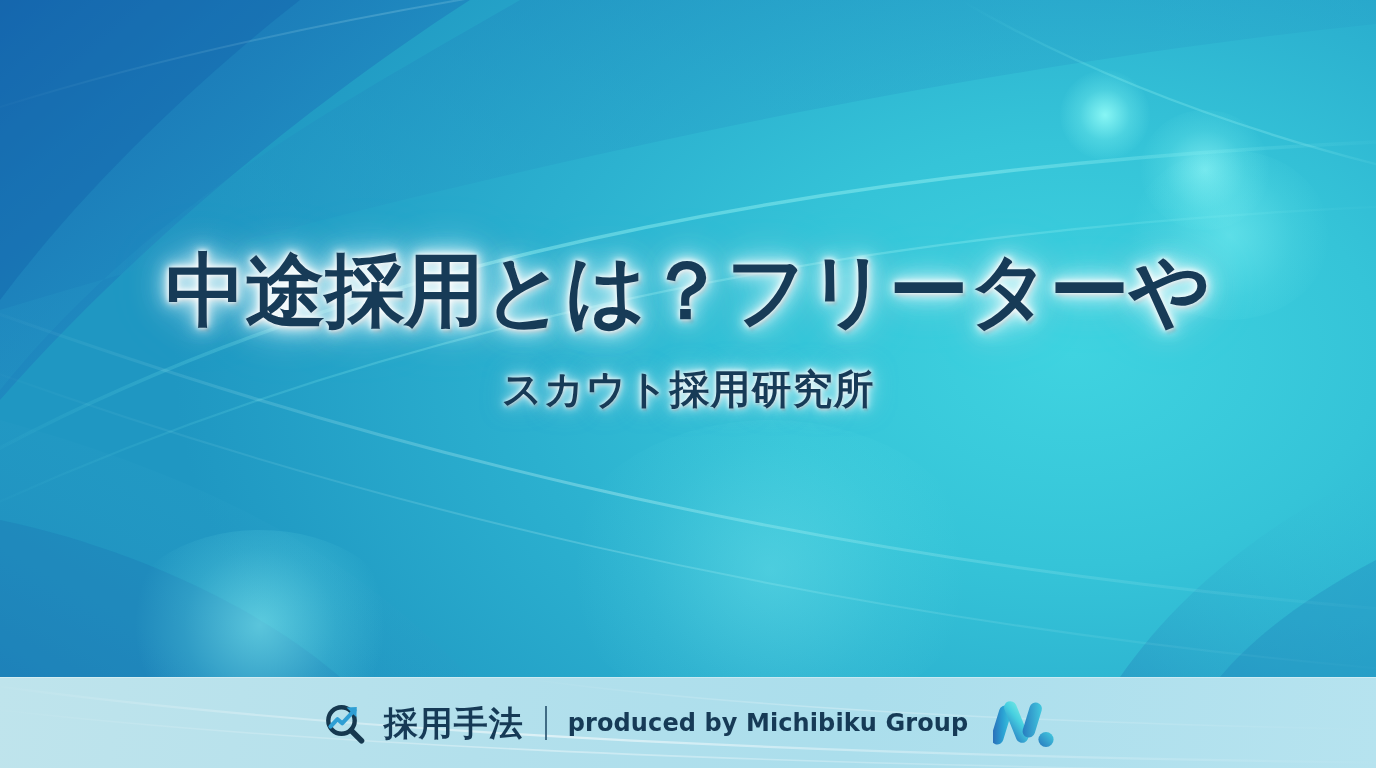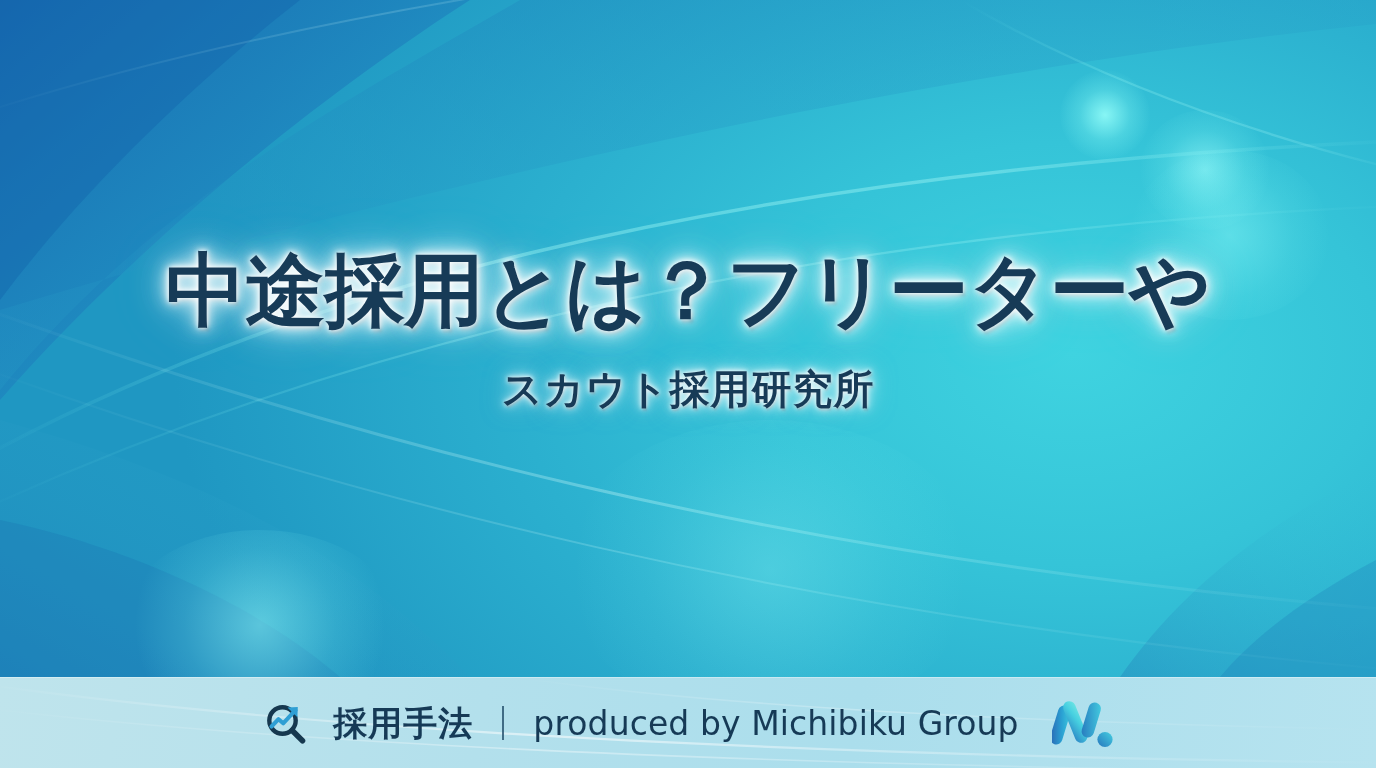--- a/index.html
+++ b/index.html
@@ -132,21 +132,21 @@
     position: absolute;
     inset: 0;
     width: 100%;
     height: 100%;
     pointer-events: none;
   }
   .footer-inner {
     position: relative;
     display: flex;
     align-items: center;
-    gap: 23px;
+    gap: 15px;
     z-index: 2;
   }
   .brand-mark {
     display: block;
     width: 48px;
     height: 48px;
     flex: none;
   }
   .brand-jp {
     color: #163a56;
@@ -159,22 +159,22 @@
   .divider {
     width: 2px;
     height: 34px;
     background: #2b5773;
     opacity: 0.85;
     margin: 0 6px;
     flex: none;
   }
   .produced {
     color: #163a56;
-    font-weight: 400;
-    font-size: 33px;
+    font-weight: 700;
+    font-size: 24px;
     letter-spacing: 0.1px;
     line-height: 1;
     white-space: nowrap;
   }
   .michibiku-mark {
     display: block;
     width: 62px;
     height: 52px;
     flex: none;
     margin-left: 10px;

